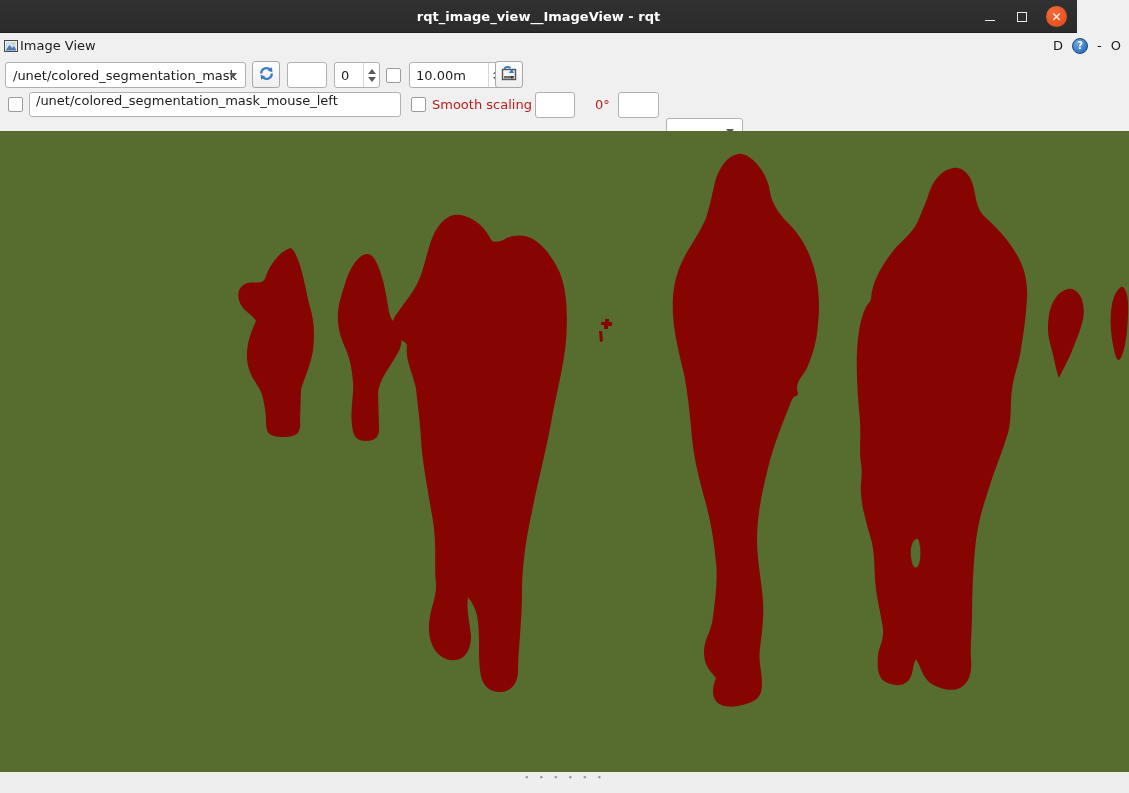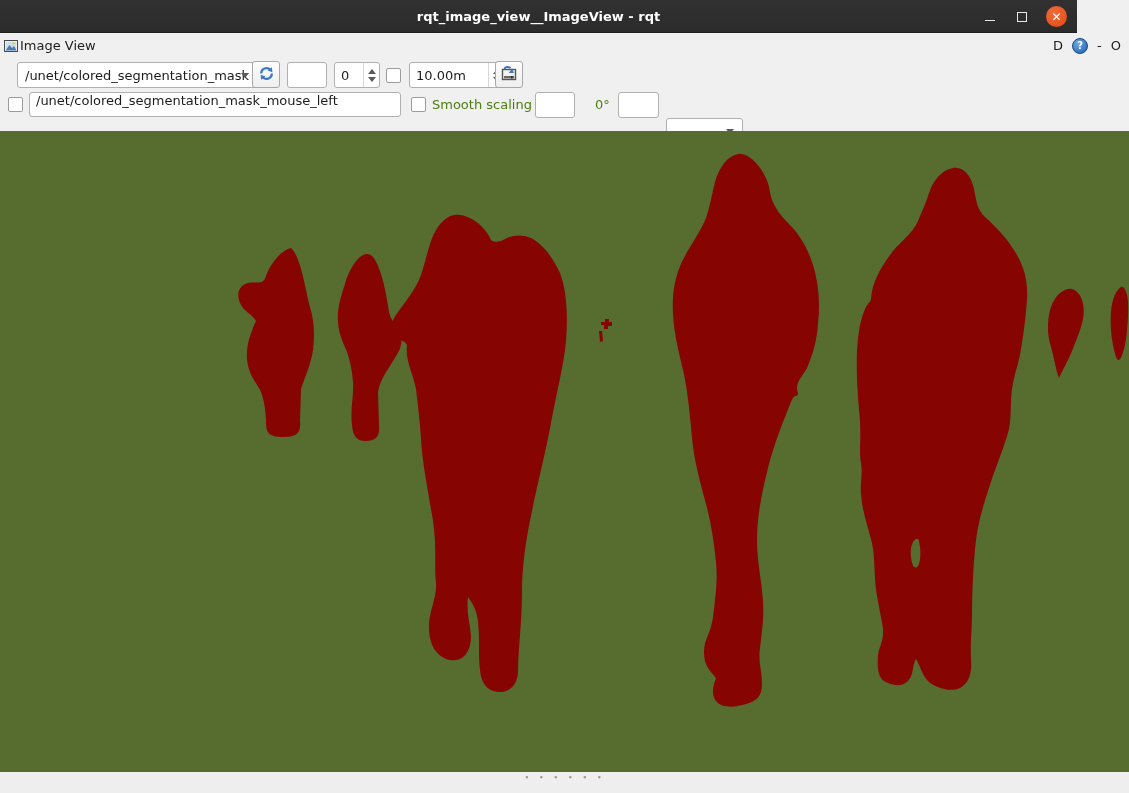--- a/index.html
+++ b/index.html
@@ -44,21 +44,21 @@
   .spin { background:#fff; border:1px solid #b0b0b0; border-radius:3px;
     display:flex; align-items:stretch; }
   .spin .val { flex:1; padding-left:6px; display:flex; align-items:center; }
   .spin .arrows { width:16px; display:flex; flex-direction:column; align-items:center;
     justify-content:center; gap:3px; border-left:1px solid #d8d8d8; }
   .tri-up { width:0; height:0; border-left:4px solid transparent; border-right:4px solid transparent;
     border-bottom:5px solid #5a5a5a; }
   .tri-down { width:0; height:0; border-left:4px solid transparent; border-right:4px solid transparent;
     border-top:5px solid #5a5a5a; }
   .checkbox { width:15px; height:15px; background:#fff; border:1px solid #9c9c9c; border-radius:2px; }
-  .lbl { position:absolute; font-size:13px; color:#4d7c0f; }
+  .lbl { position:absolute; font-size:13px; color:#b91c1c; }
 
   
   .image-area { position:absolute; top:131px; left:0; width:1129px; height:641px; }
   .image-area svg { display:block; }
 
   
   .statusbar { position:absolute; top:772px; left:0; width:1129px; height:21px; background:#eeeeee; }
   .splitter { position:absolute; top:1px; left:0; width:100%; text-align:center;
     color:#9a9a9a; font-size:9px; letter-spacing:3px; line-height:8px; }
 </style>
@@ -93,21 +93,21 @@
       <span class="plugin-title">Image View</span>
     </div>
     <div class="dock-buttons">
       <span class="dock-btn">D</span>
       <span class="help-circle">?</span>
       <span class="dock-btn">-</span>
       <span class="dock-btn">O</span>
     </div>
   </div>
 
-  <div class="ctl combo" style="left:17px; top:62px; width:241px; height:26px;">
+  <div class="ctl combo" style="left:5px; top:62px; width:241px; height:26px;">
     <span>/unet/colored_segmentation_mask</span>
     <span class="arrow"></span>
   </div>
 
   <div class="ctl btn" style="left:252px; top:61px; width:28px; height:27px;">
     <span>
       <svg width="17" height="17" viewBox="0 0 17 17">
         <path d="M3.2 8.5 A5.3 5.3 0 0 1 12.3 4.7" fill="none" stroke="#3c78c0" stroke-width="2.2"></path>
         <polygon points="13.9,2.2 14.4,7.2 9.6,5.4" fill="#3c78c0"></polygon>
         <path d="M13.8 8.5 A5.3 5.3 0 0 1 4.7 12.3" fill="none" stroke="#3c78c0" stroke-width="2.2"></path>

